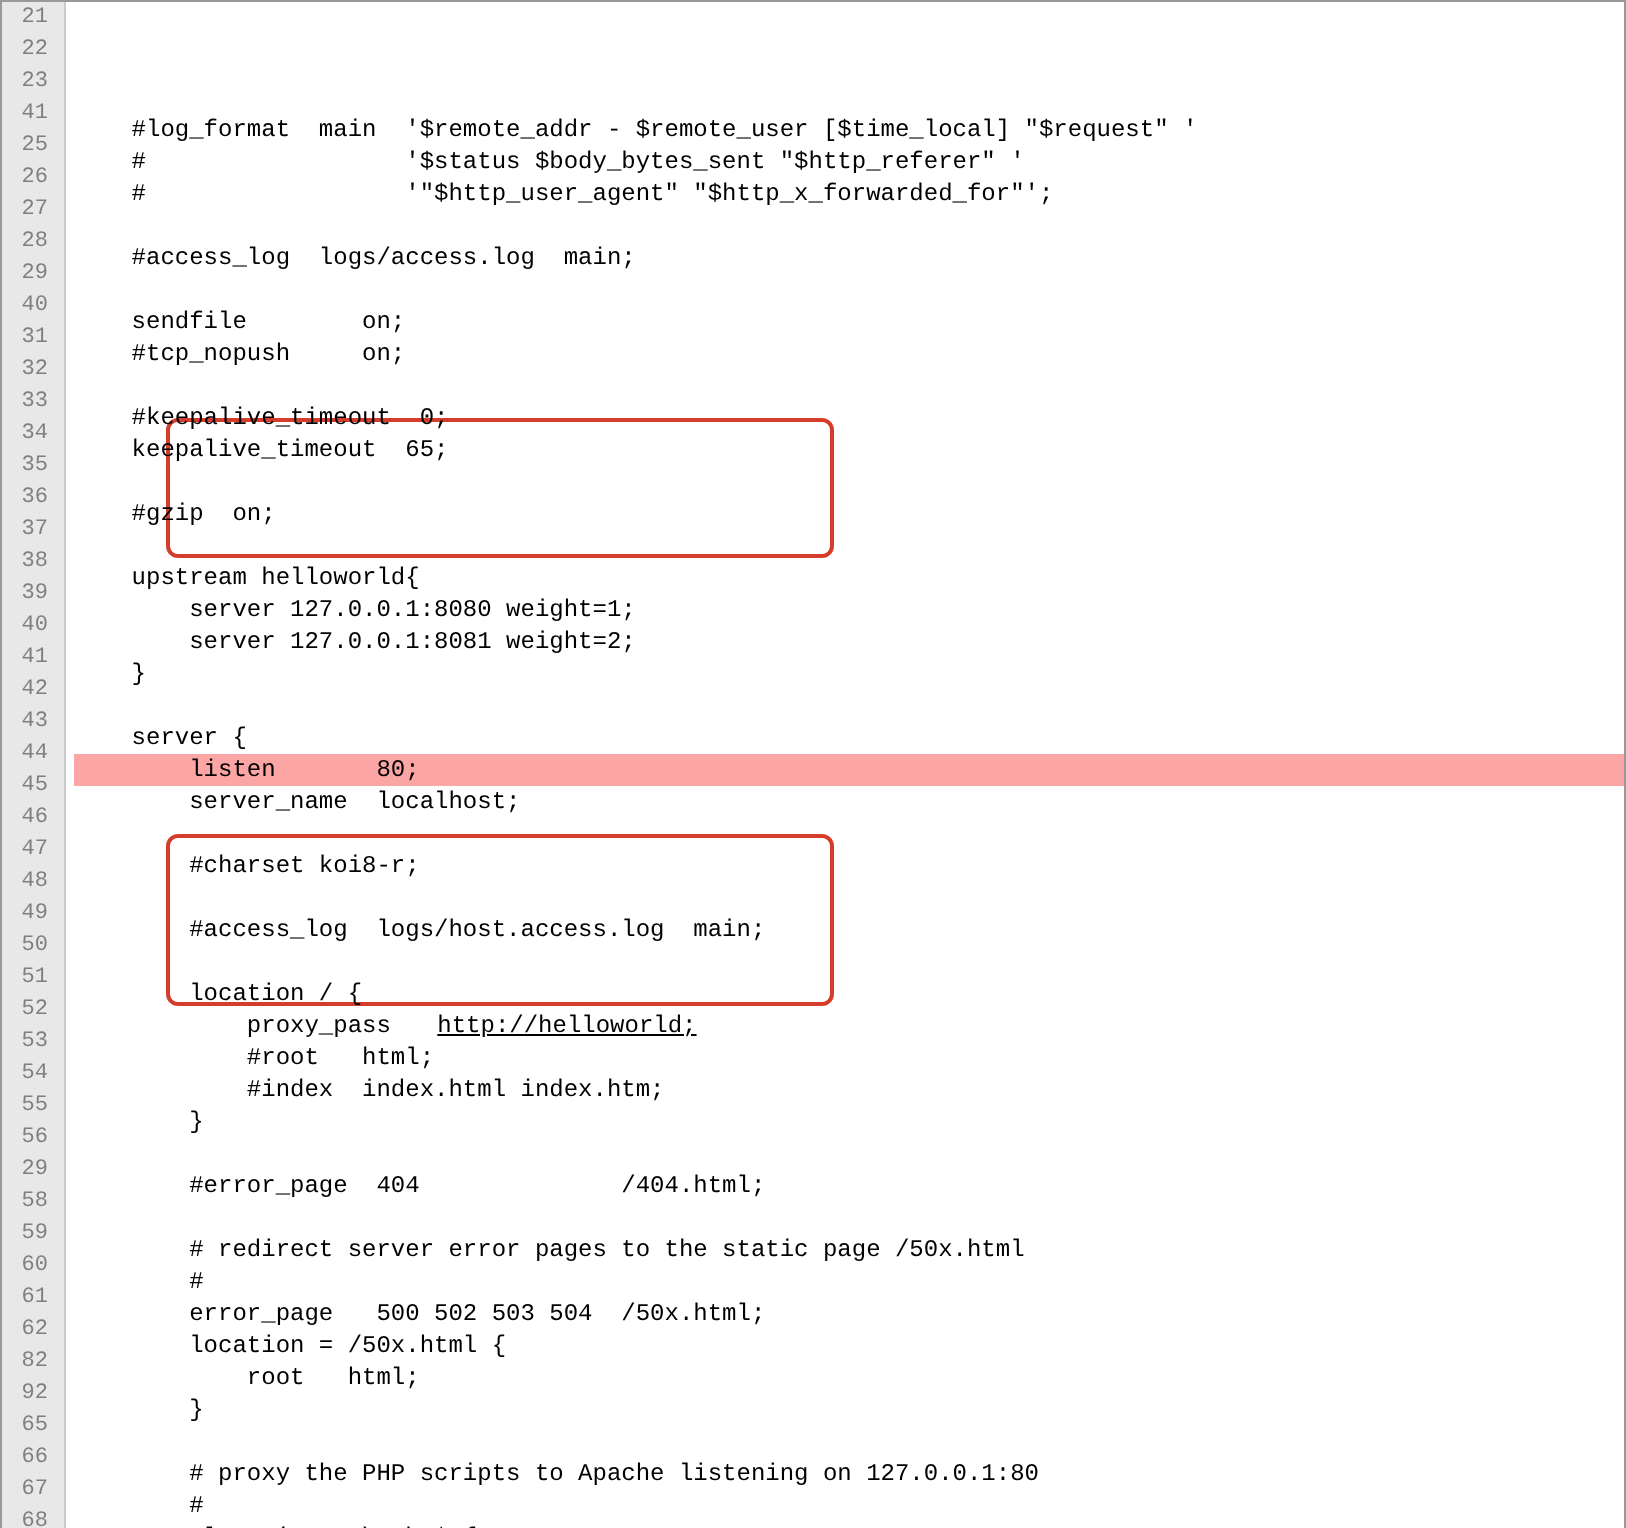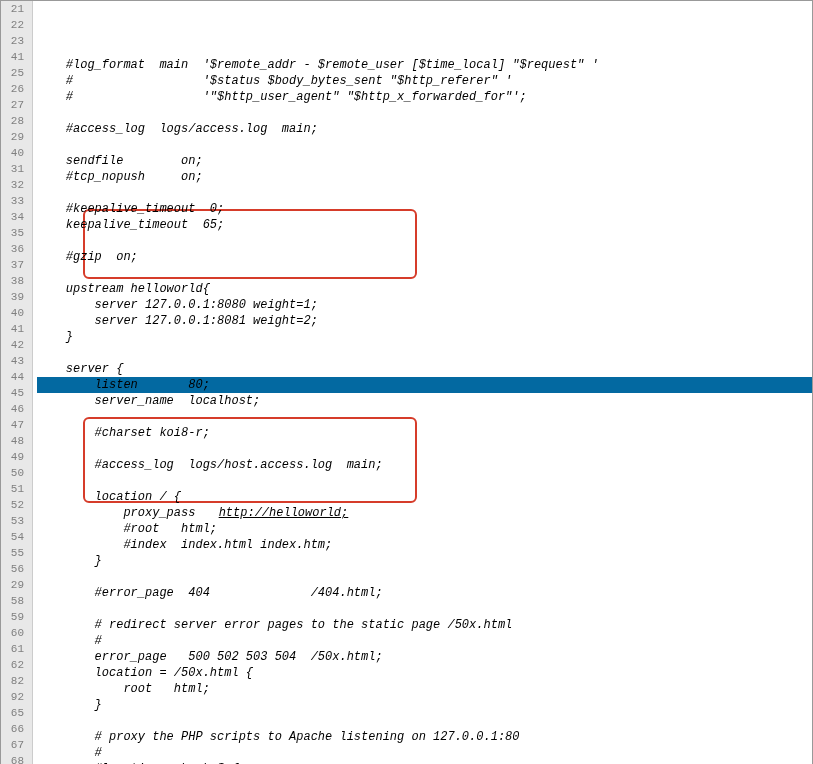--- a/index.html
+++ b/index.html
@@ -30,24 +30,23 @@
   flex: 1;
   padding-left: 4px;
   position: relative;
   white-space: pre;
   color: #000;
 }
 .code .row {
   height: 16px;
   line-height: 16px;
   position: relative;
-  font-style: italic;
 }
 .code .row.highlight {
-  background: #0369a1;
+  background: #fca5a5;
 }
 .underline { text-decoration: underline; margin-left: 16px; }
 .boxed {
   position: absolute;
   border: 2px solid #d63c2a;
   border-radius: 6px;
   pointer-events: none;
 }
 #box1 { left: 50px; top: 208px; width: 334px; height: 70px; }
 #box2 { left: 50px; top: 416px; width: 334px; height: 86px; }

